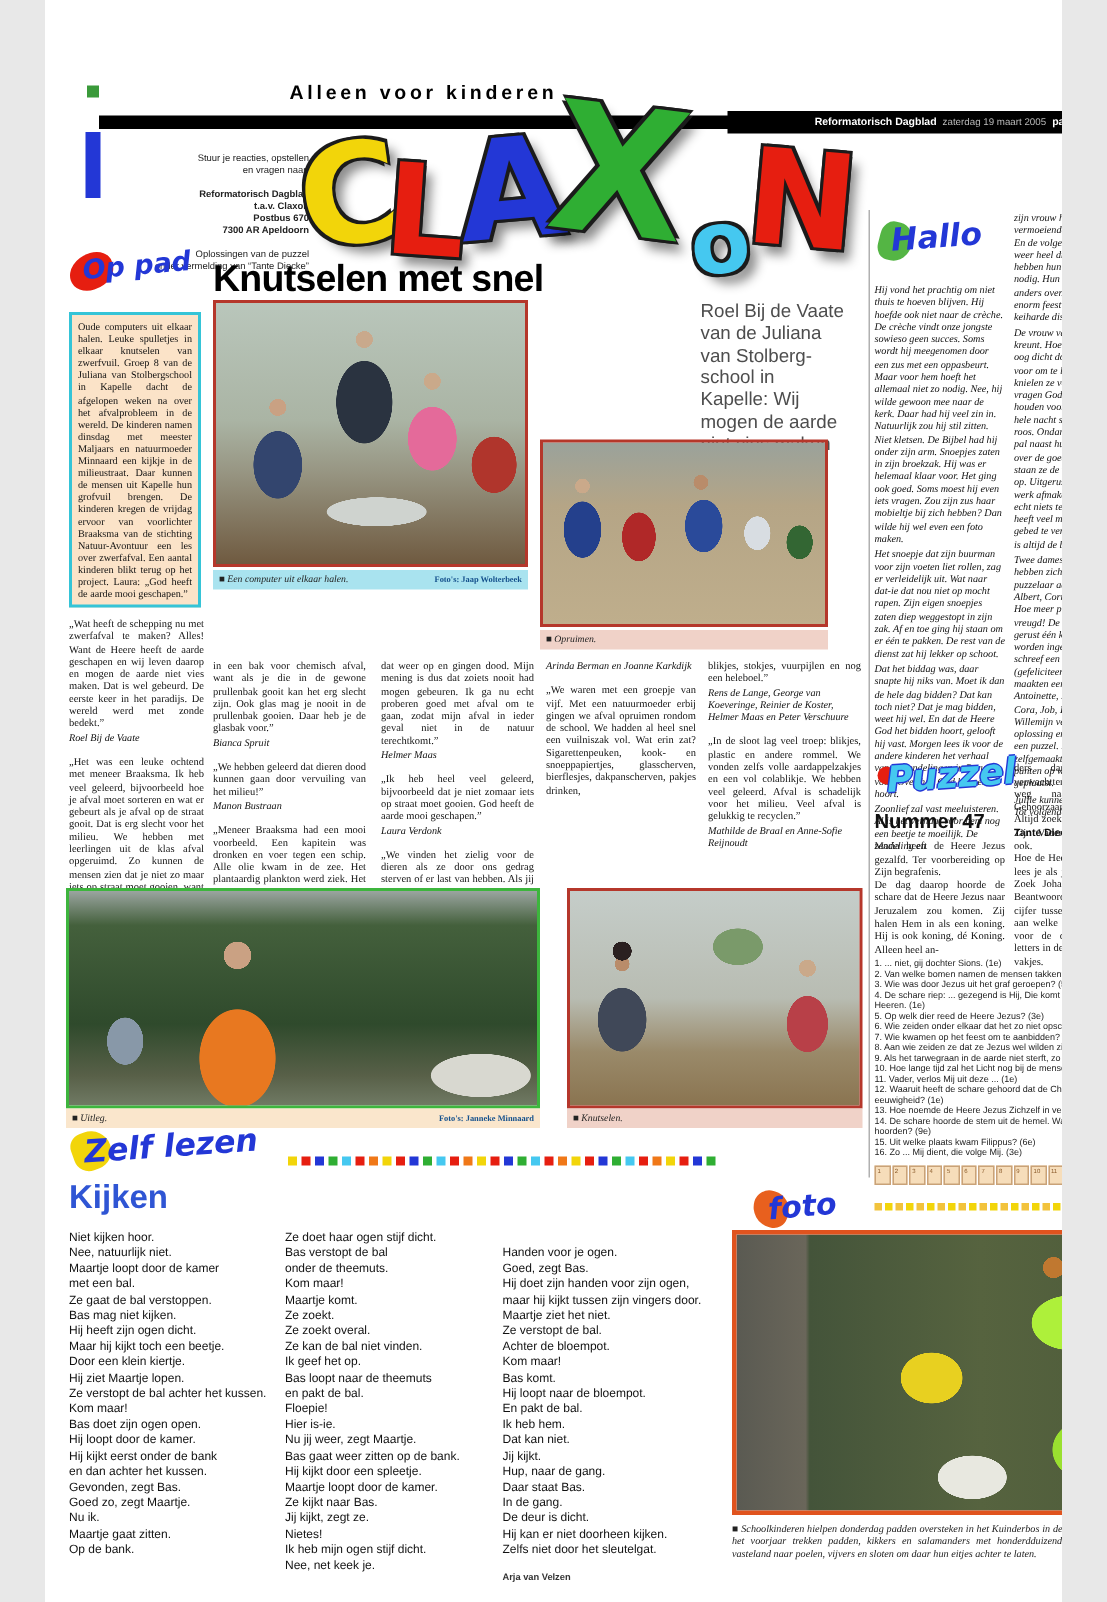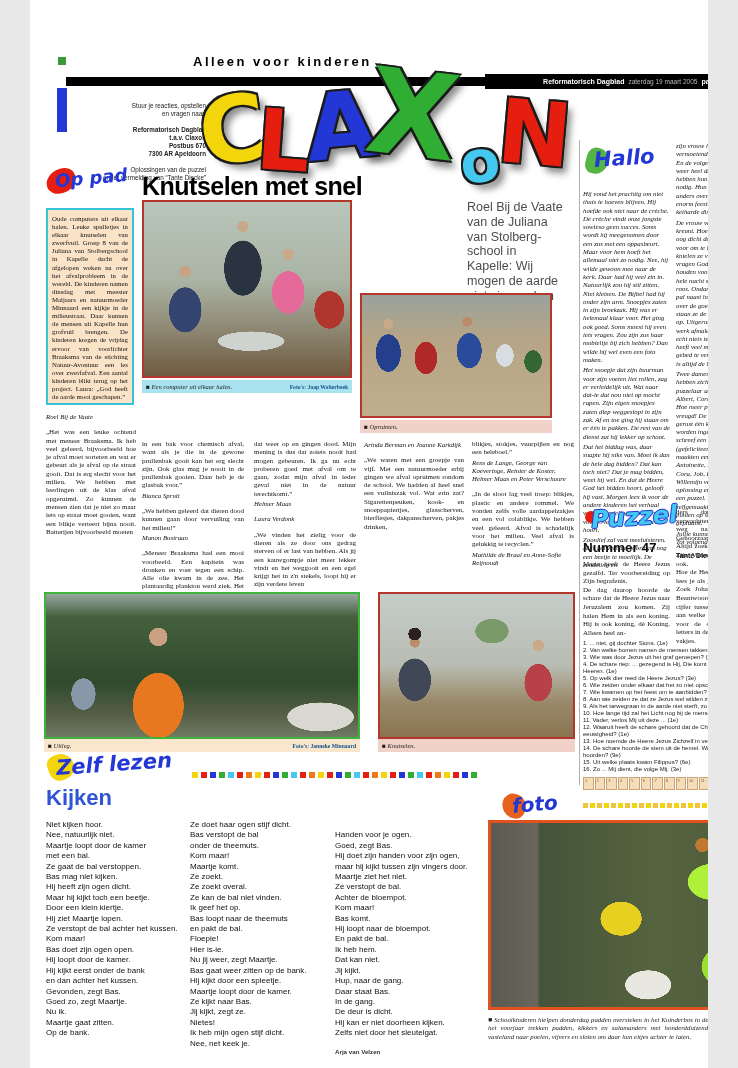--- a/index.html
+++ b/index.html
@@ -183,33 +183,35 @@
 school in
 Kapelle: Wij
 mogen de aarde
 niet vies maken</div>
   <div class="abs photo photo2"></div>
   <div class="abs capbar cap2">
     <span>■ Opruimen.</span>
   </div>
 
   <div class="abs s col" style="left:16px;top:412px;width:90px;">
+    <p>„Wat heeft de schepping nu met zwerfafval te maken? Alles! Want de Heere heeft de aarde geschapen en wij leven daarop en mogen de aarde niet vies maken. Dat is wel gebeurd. De eerste keer in het paradijs. De wereld werd met zonde bedekt.”</p>
     <span class="byline">Roel Bij de Vaate</span>
     <p>„Het was een leuke ochtend met meneer Braaksma. Ik heb veel geleerd, bijvoorbeeld hoe je afval moet sorteren en wat er gebeurt als je afval op de straat gooit. Dat is erg slecht voor het milieu. We hebben met leerlingen uit de klas afval opgeruimd. Zo kunnen de mensen zien dat je niet zo maar iets op straat moet gooien, want een blikje verteert bijna nooit. Batterijen bijvoorbeeld moeten</p>
   </div>
   <div class="abs s col" style="left:112px;">
     <p>in een bak voor chemisch afval, want als je die in de gewone prullenbak gooit kan het erg slecht zijn. Ook glas mag je nooit in de prullenbak gooien. Daar heb je de glasbak voor.”</p>
     <span class="byline">Bianca Spruit</span>
     <p>„We hebben geleerd dat dieren dood kunnen gaan door vervuiling van het milieu!”</p>
     <span class="byline">Manon Bustraan</span>
     <p>„Meneer Braaksma had een mooi voorbeeld. Een kapitein was dronken en voer tegen een schip. Alle olie kwam in de zee. Het plantaardig plankton werd ziek. Het dierlijk plankton at het plantaardig plankton op en werd ook ziek. De vissen aten</p>
   </div>
   <div class="abs s col" style="left:224px;">
     <p>dat weer op en gingen dood. Mijn mening is dus dat zoiets nooit had mogen gebeuren. Ik ga nu echt proberen goed met afval om te gaan, zodat mijn afval in ieder geval niet in de natuur terechtkomt.”</p>
     <span class="byline">Helmer Maas</span>
+    <p>„Ik heb heel veel geleerd, bijvoorbeeld dat je niet zomaar iets op straat moet gooien. God heeft de aarde mooi geschapen.”</p>
     <span class="byline">Laura Verdonk</span>
     <p>„We vinden het zielig voor de dieren als ze door ons gedrag sterven of er last van hebben. Als jij een kauwgompje niet meer lekker vindt en het weggooit en een egel krijgt het in z'n stekels, loopt hij er zijn verdere leven</p>
   </div>
   <div class="abs s col" style="left:334px;width:100px;">
     <span class="byline">Arinda Berman en Joanne Karkdijk</span>
     <p>„We waren met een groepje van vijf. Met een natuurmoeder erbij gingen we afval opruimen rondom de school. We hadden al heel snel een vuilniszak vol. Wat erin zat? Sigarettenpeuken, kook- en snoeppapiertjes, glasscherven, bierflesjes, dakpanscherven, pakjes drinken,</p>
   </div>
   <div class="abs s col" style="left:442px;">
     <p>blikjes, stokjes, vuurpijlen en nog een heleboel.”</p>
     <span class="byline">Rens de Lange, George van Koeveringe, Reinier de Koster, Helmer Maas en Peter Verschuure</span>

